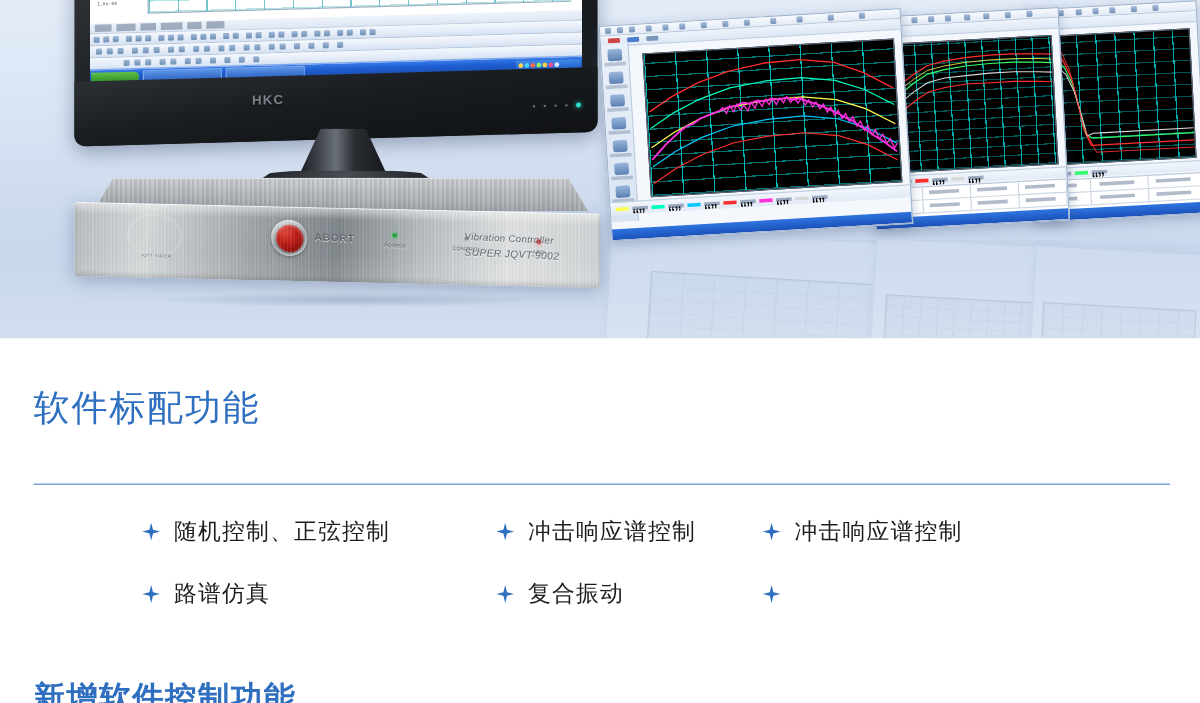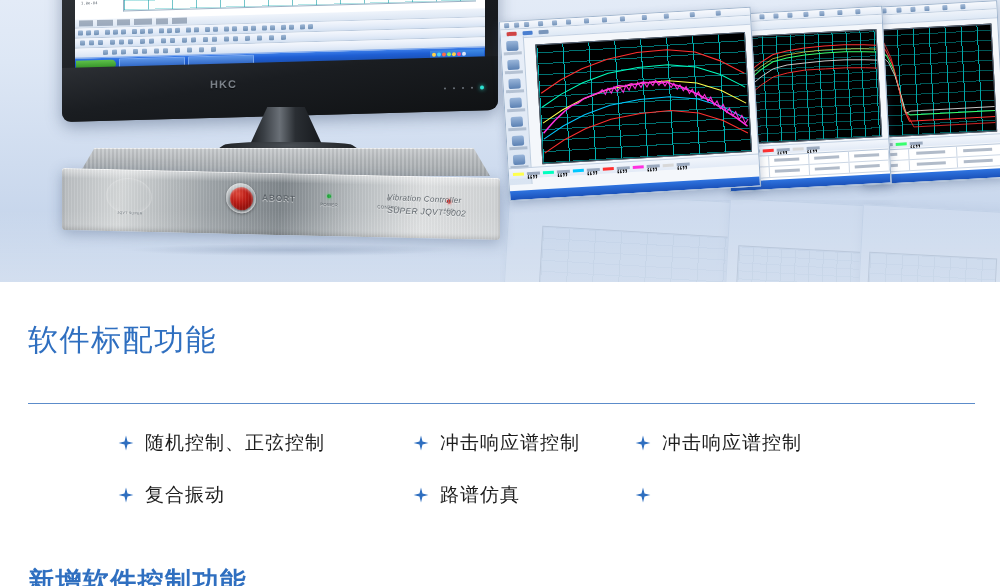--- a/index.html
+++ b/index.html
@@ -703,29 +703,29 @@
             </svg>
         </span>
         <span class="txt">冲击响应谱控制</span>
       </div>
       <div class="feat">
         <span class="star">
           <svg viewBox="0 0 16 16">
               <path d="M8 0.6 L9.5 6.5 L15.4 8 L9.5 9.5 L8 15.4 L6.5 9.5 L0.6 8 L6.5 6.5 Z" fill="#2f6fc0"></path>
             </svg>
         </span>
-        <span class="txt">复合振动</span>
+        <span class="txt">路谱仿真</span>
       </div>
       <div class="feat">
         <span class="star">
           <svg viewBox="0 0 16 16">
               <path d="M8 0.6 L9.5 6.5 L15.4 8 L9.5 9.5 L8 15.4 L6.5 9.5 L0.6 8 L6.5 6.5 Z" fill="#2f6fc0"></path>
             </svg>
         </span>
-        <span class="txt">路谱仿真</span>
+        <span class="txt">复合振动</span>
       </div>
       <div class="feat">
         <span class="star">
           <svg viewBox="0 0 16 16">
               <path d="M8 0.6 L9.5 6.5 L15.4 8 L9.5 9.5 L8 15.4 L6.5 9.5 L0.6 8 L6.5 6.5 Z" fill="#2f6fc0"></path>
             </svg>
         </span>
       </div>
     </div>
 

